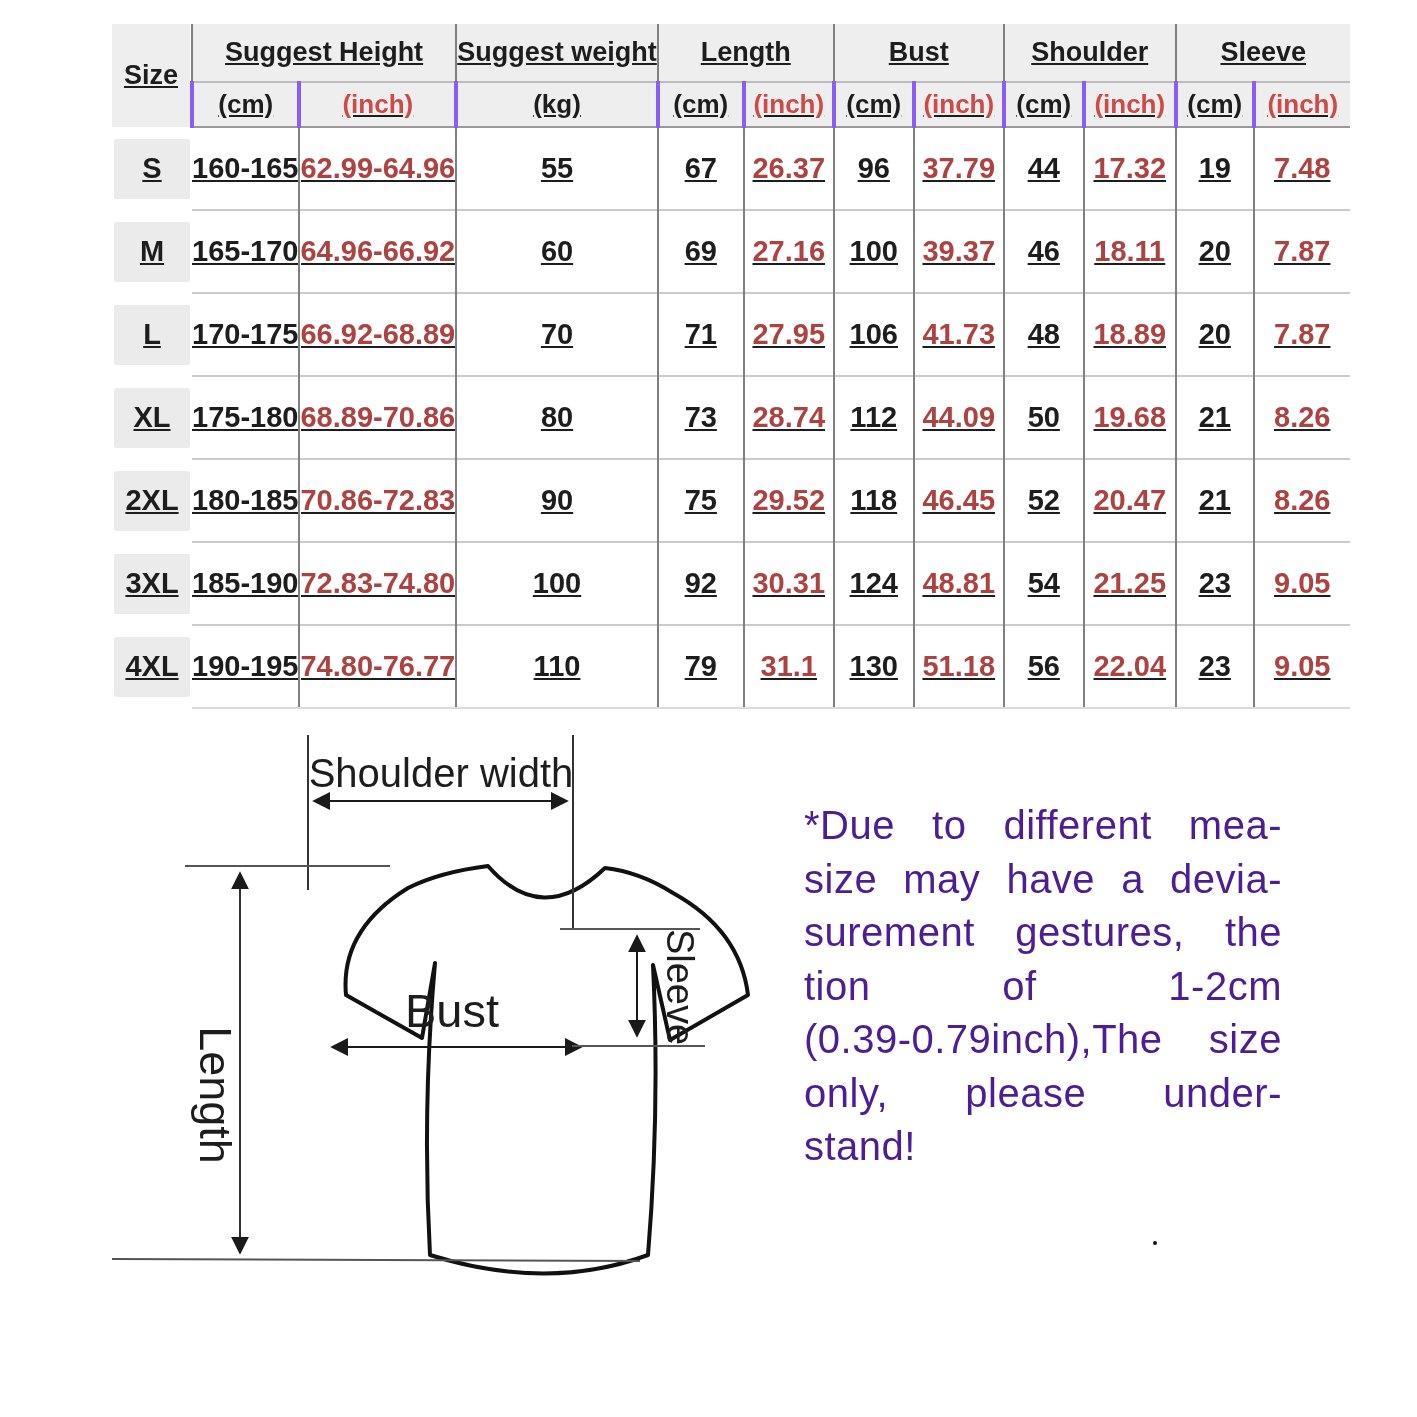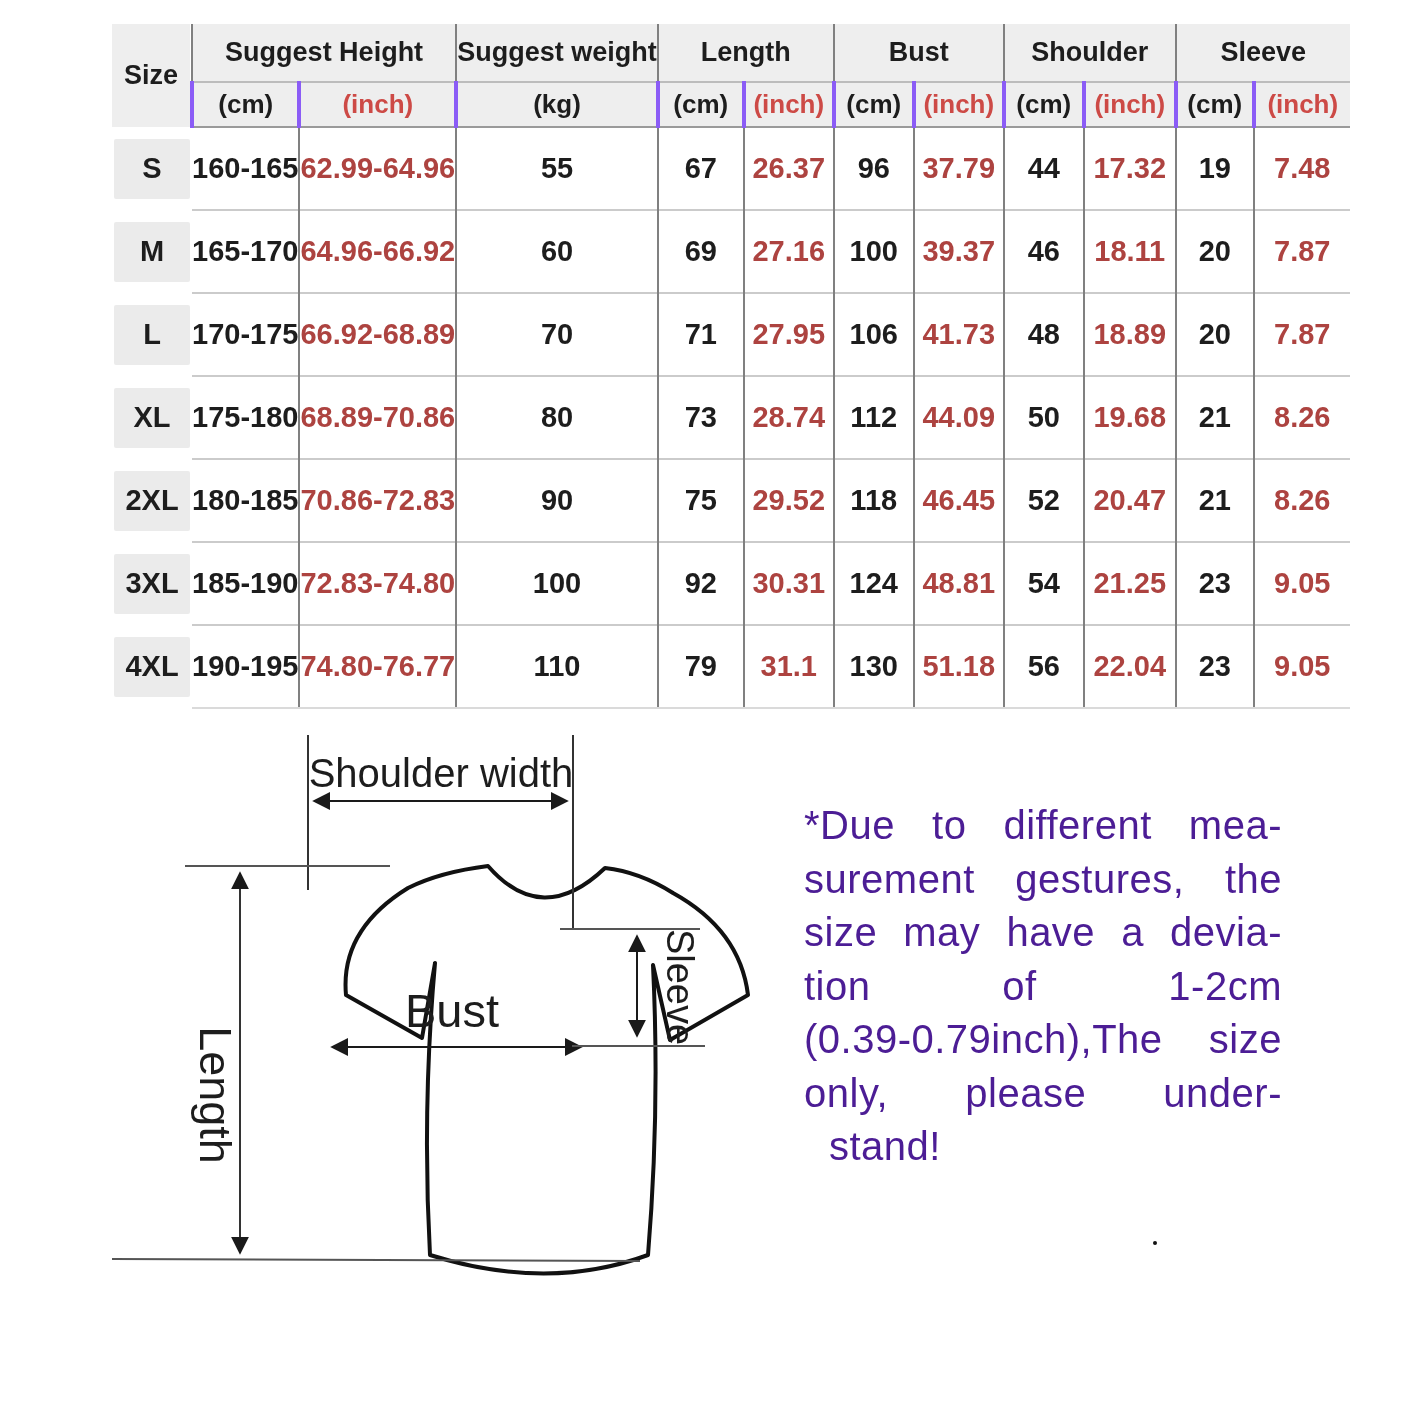--- a/index.html
+++ b/index.html
@@ -1,21 +1,21 @@
 <!DOCTYPE html>
 <html><head>
 <meta charset="utf-8">
 <style>
   html,body{margin:0;padding:0;}
   body{
     width:1417px;height:1417px;background:#ffffff;position:relative;overflow:hidden;
     font-family:"Liberation Sans","DejaVu Sans",sans-serif;color:#1d1d1d;
   }
   
-  .table-wrap{position:absolute;left:112px;top:24px;}
+  .table-wrap{position:absolute;left:112px;top:24px;text-decoration:underline;}
   table{border-collapse:collapse;table-layout:fixed;}
   th,td{padding:0;text-align:center;vertical-align:middle;overflow:hidden;white-space:nowrap;}
   thead th{background:#eeeeee;font-weight:700;color:#1d1d1d;}
   thead tr:first-child th{height:57px;font-size:27px;}
   thead tr:last-child  th{height:43px;font-size:26px;}
   thead tr:first-child th:not(:first-child){border-left:2px solid #808080;border-bottom:2px solid #bcbcbc;}
   thead tr:last-child th{border-left:4px solid #8b5cf6;border-bottom:2px solid #9a9a9a;}
   thead th.red{color:#cd4a46;margin-top:11px;}
   tbody td{height:81px;background:#ffffff;font-size:29px;font-weight:700;color:#1d1d1d;}
   tbody td:nth-child(n+3){border-left:2px solid #808080;}
@@ -28,21 +28,21 @@
   }
   
   .diagram{position:absolute;left:100px;top:715px;width:690px;height:660px;}
   .diagram text{fill:#1d1d1d;font-family:"Liberation Sans","DejaVu Sans",sans-serif;}
   
   .disclaimer{
     position:absolute;left:804px;top:799px;width:478px;
     font-size:40px;line-height:53.5px;letter-spacing:0.5px;color:#4c1d95;
   }
   .d-line{text-align:justify;text-align-last:justify;}
-  .d-line:last-child{text-align-last:left;margin-left:25px;}
+  .d-line:last-child{text-align-last:left;}
   .dot{position:absolute;left:1153px;top:1241px;width:4px;height:4px;background:#111;border-radius:50%;}
 </style>
 </head>
 <body>
 
 <div class="table-wrap">
   <table>
     <colgroup>
       <col style="width:80px">
         <col style="width:100px">
@@ -233,21 +233,21 @@
   <line x1="232" y1="332" x2="481" y2="332" stroke="#1a1a1a" stroke-width="2" marker-start="url(#arr)" marker-end="url(#arr)"></line>
 
   <line x1="460" y1="214" x2="600" y2="214" stroke="#555" stroke-width="2"></line>
   <line x1="537" y1="221" x2="537" y2="321" stroke="#1a1a1a" stroke-width="2" marker-start="url(#arr)" marker-end="url(#arr)"></line>
   <line x1="472" y1="331" x2="605" y2="331" stroke="#555" stroke-width="2"></line>
   <text x="567" y="272" text-anchor="middle" font-size="38" transform="rotate(90 567 272)">Sleeve</text>
 </svg>
 
 <div class="disclaimer">
     <div class="d-line">*Due to different mea-</div>
+    <div class="d-line">size may have a devia-</div>
     <div class="d-line">surement gestures, the</div>
-    <div class="d-line">size may have a devia-</div>
     <div class="d-line">tion of 1-2cm</div>
     <div class="d-line">(0.39-0.79inch),The size</div>
     <div class="d-line">only, please under-</div>
     <div class="d-line">stand!</div>
   </div>
 
 <div class="dot"></div>
 
 </body></html>

